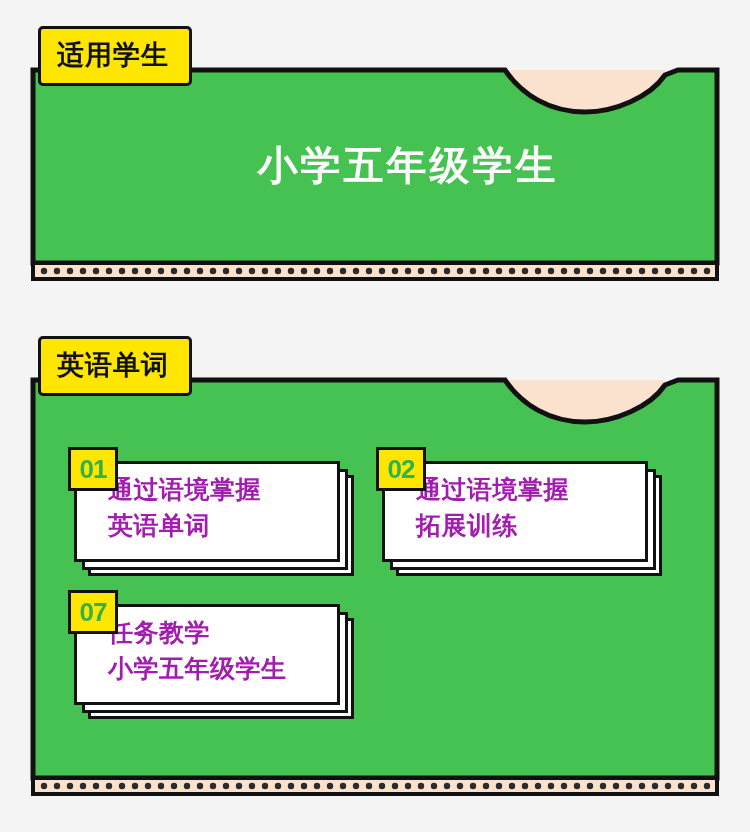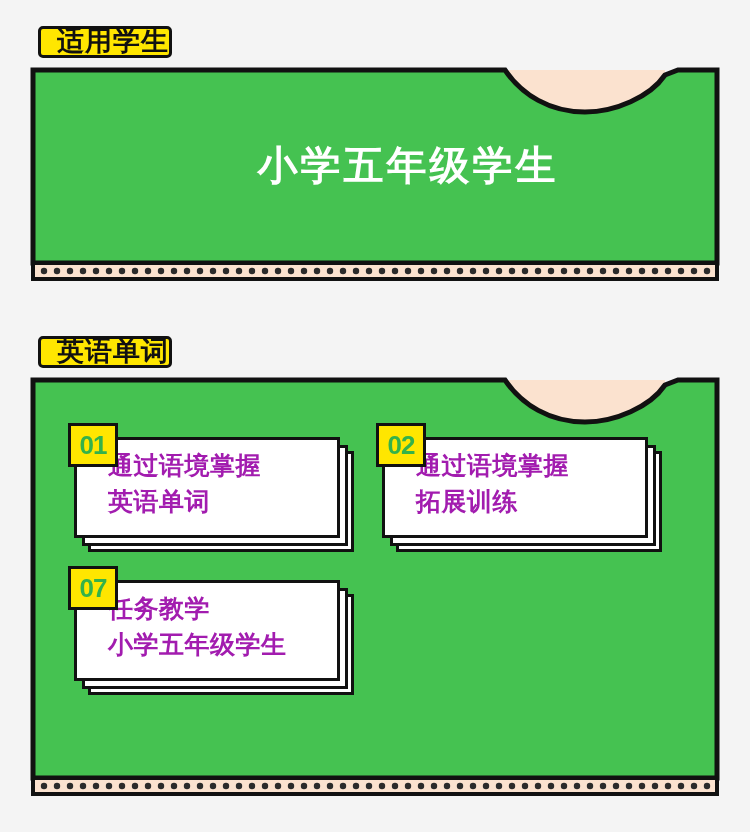--- a/index.html
+++ b/index.html
@@ -34,23 +34,23 @@
 
   
   .tag {
     position: absolute;
     left: 8px;
     top: 0;
     z-index: 6;
     background: #ffe600;
     border: 3px solid #111111;
     border-radius: 5px;
-    padding: 5px 0 7px 16px;
+    padding: 5px 20px 7px 16px;
     box-sizing: border-box;
-    height: 32px;
+    height: 60px;
     display: flex;
     align-items: center;
     justify-content: center;
   }
   .tag-label {
     font-size: 27px;
     font-weight: bold;
     color: #111111;
     letter-spacing: 1px;
     line-height: 1;
@@ -87,21 +87,21 @@
     font-weight: bold;
     letter-spacing: 3px;
     line-height: 1;
     padding-left: 33px;
   }
 
   
   .cards {
     position: absolute;
     left: 44px;
-    top: 60px;
+    top: 84px;
     width: 604px;
     display: grid;
     grid-template-columns: 280px 280px;
     grid-column-gap: 44px;
     grid-row-gap: 44px;
     gap: 28px;
   }
 
   .card {
     position: relative;

